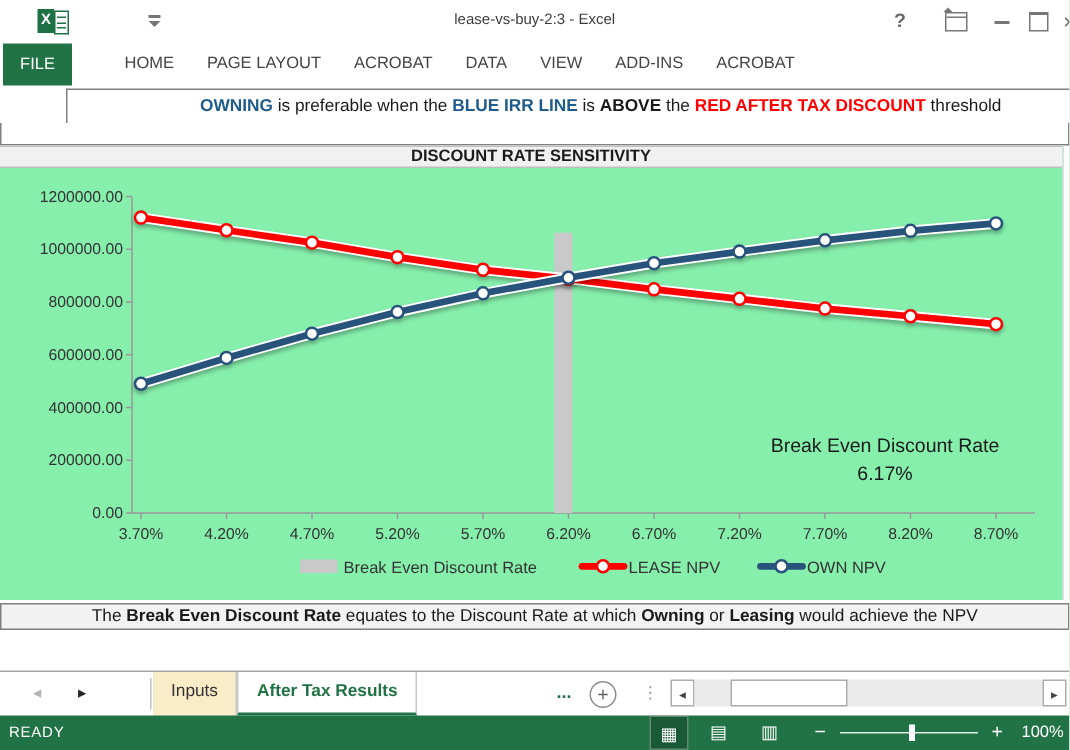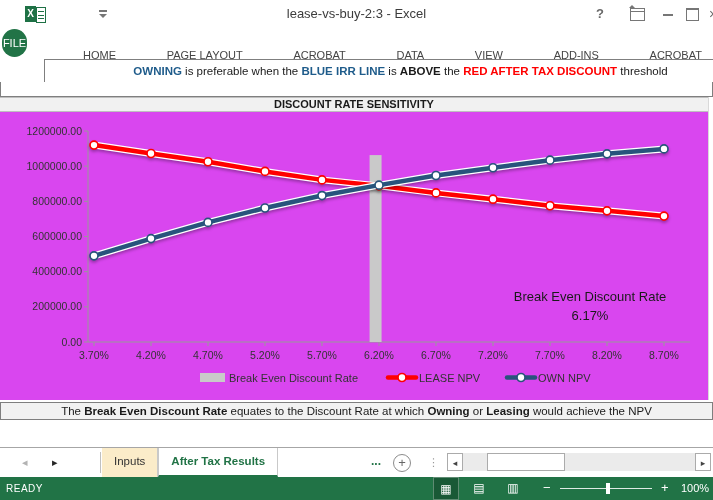--- a/index.html
+++ b/index.html
@@ -12,53 +12,53 @@
   .xl-x{width:12px;height:16px;background:#1E7145;color:#fff;font-size:10px;font-weight:bold;
         text-align:center;line-height:16px;}
   .xl-sheet{width:8px;height:14px;margin-top:1px;background:#fff;border:1px solid #1E7145;
         display:flex;flex-direction:column;justify-content:space-evenly;}
   .xl-sheet i{display:block;height:1px;background:#1E7145;margin:0 1px;}
   .qat-btn{position:absolute;left:97px;top:10px;width:12px;height:9px;cursor:pointer;}
   .qat-bar{position:absolute;top:0;left:2px;width:8px;height:2px;background:#767676;}
   .qat-caret{position:absolute;top:4px;left:2px;width:0;height:0;
         border-left:4px solid transparent;border-right:4px solid transparent;border-top:4px solid #767676;}
   .win-title{position:absolute;left:0;top:0;width:713px;height:28px;text-align:center;
-        line-height:28px;font-size:13px;color:#3C3C3C;}
+        line-height:28px;font-size:10px;color:#3C3C3C;}
   .winbtn{position:absolute;top:0;height:28px;line-height:28px;text-align:center;color:#696969;font-size:13px;}
   .help{left:590px;width:20px;font-weight:bold;}
   .ribbonopt{left:626px;width:22px;}
   .ro-box{position:absolute;left:4px;top:8px;width:13px;height:11px;border:1px solid #767676;display:block;}
   .ro-box:before{content:"";position:absolute;left:0;top:2px;width:13px;height:1px;background:#767676;}
   .ro-caret{position:absolute;left:3px;top:5px;width:0;height:0;border-left:3px solid transparent;
         border-right:3px solid transparent;border-bottom:3px solid #767676;}
   .min{left:658px;width:20px;}
   .min-bar{position:absolute;left:5px;top:14px;width:10px;height:2px;background:#767676;}
   .max{left:682px;width:20px;}
   .max-box{position:absolute;left:4px;top:8px;width:11px;height:10px;border:1px solid #767676;border-top-width:2px;}
   .close{left:703px;width:20px;font-size:14px;}
 
   
   .ribbon{position:absolute;top:28px;left:0;width:713px;height:30px;background:#fff;}
-  .file-tab{position:absolute;left:2px;top:1px;width:25px;height:28px;background:#217346;color:#fff;
-        font-size:11px;text-align:center;line-height:28px;cursor:pointer;border-radius:13px;}
-  .rtabs{position:absolute;left:58px;top:13px;width:655px;height:28px;display:flex;
-        justify-content:space-between;padding-left:14px;box-sizing:border-box;}
+  .file-tab{position:absolute;left:2px;top:1px;width:46px;height:28px;background:#217346;color:#fff;
+        font-size:11px;text-align:center;line-height:28px;cursor:pointer;}
+  .rtabs{position:absolute;left:58px;top:0;width:655px;height:28px;display:flex;
+        padding-left:14px;box-sizing:border-box;}
   .rtab{font-size:11px;color:#444;line-height:28px;padding:0 11px;white-space:nowrap;cursor:pointer;}
 
   
   .banner{position:absolute;left:0;width:711px;text-align:center;white-space:nowrap;}
   .banner-top{top:59px;height:22px;border:1px solid #7F7F7F;background:#fff;
         font-size:11.5px;line-height:22px;margin-left:44px;}
   .empty-row{position:absolute;top:82px;left:0;width:711px;height:14px;background:#fff;
         border:1px solid #7F7F7F;border-top:none;}
   .banner-bottom{top:402px;height:16px;border:1px solid #7F7F7F;background:#F2F2F2;
         font-size:11.5px;line-height:16px;}
 
   
-  .chartbox{position:absolute;top:97px;left:0;width:708px;height:303px;background:#d946ef;
+  .chartbox{position:absolute;top:97px;left:0;width:708px;height:303px;background:#86efac;
         border-right:1px solid #D9D9D9;}
   .chart-title{height:13px;background:#F1F1F1;border-top:1px solid #BFBFBF;border-bottom:1px solid #BFBFBF;
         text-align:center;font-size:11px;font-weight:bold;line-height:13px;color:#1A1A1A;}
   svg text{font-family:"Liberation Sans",sans-serif;}
   .series{filter:drop-shadow(0 2px 1.5px rgba(0,0,0,0.30));}
 
   
   .tabbar{position:absolute;top:447px;left:0;width:713px;height:30px;background:#fff;
         border-top:1px solid #A6A6A6;box-sizing:border-box;}
   .nav{position:absolute;top:0;height:29px;line-height:29px;font-size:11px;cursor:pointer;}

